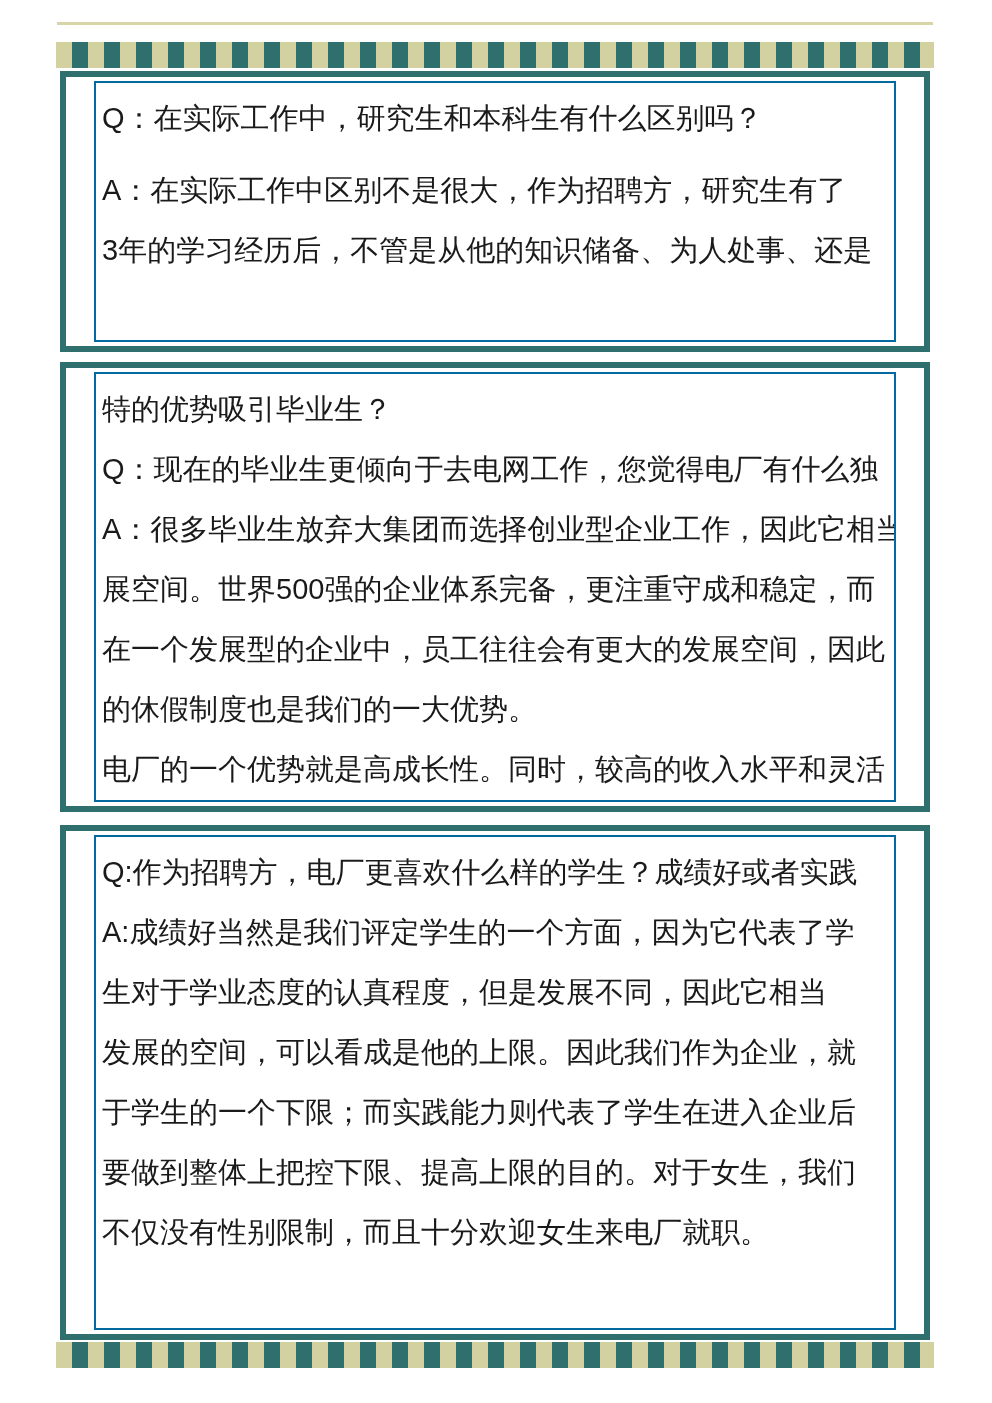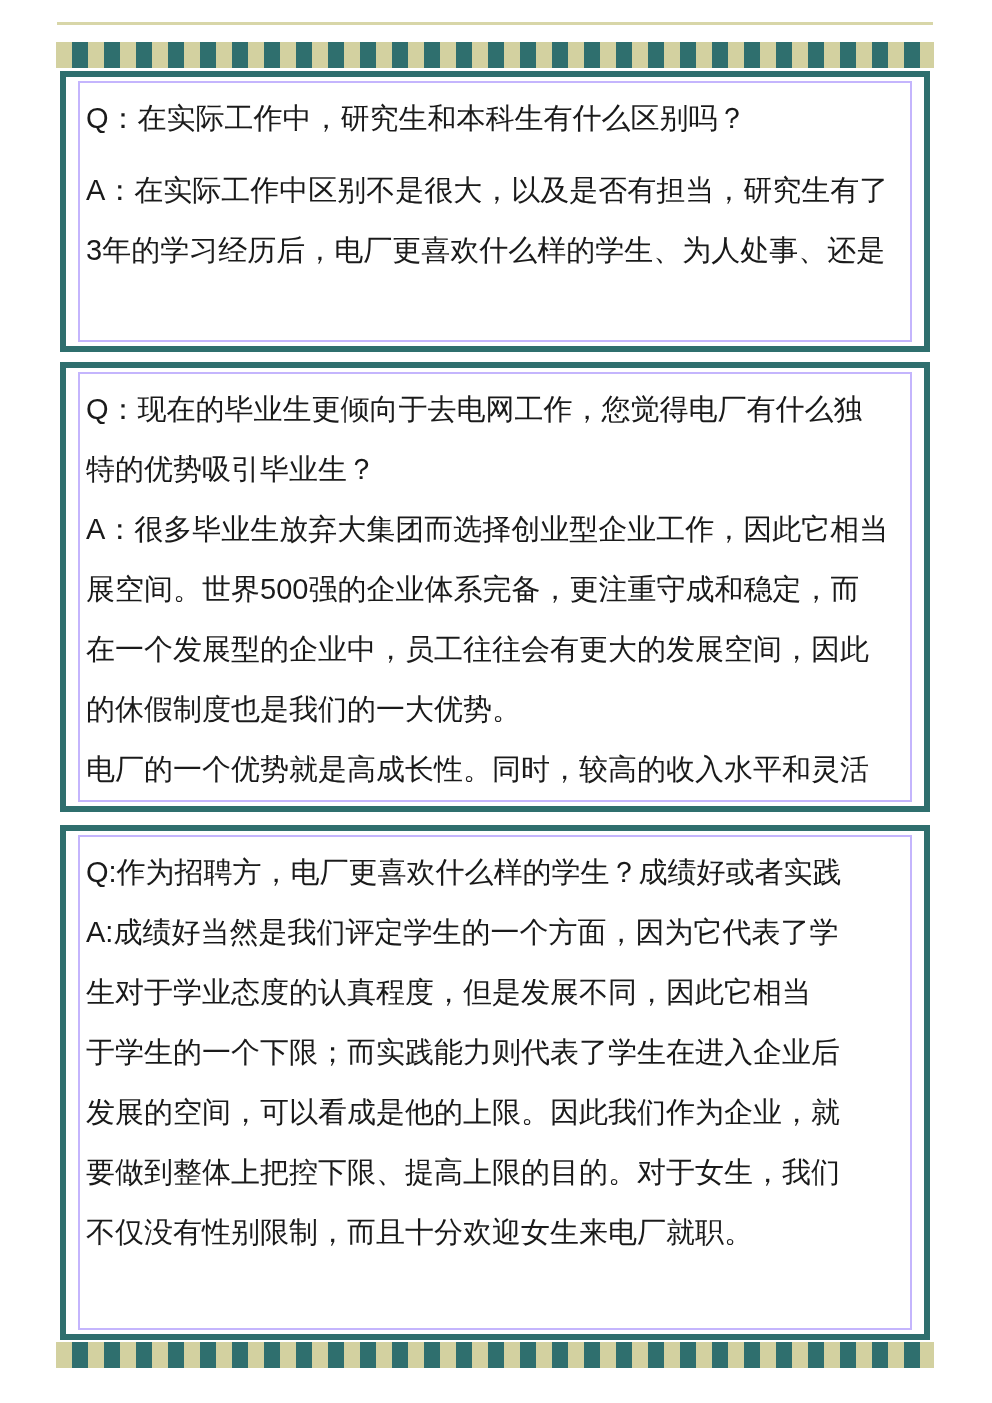--- a/index.html
+++ b/index.html
@@ -45,22 +45,22 @@
     border: 6px solid #2f6f6e;
     background: #ffffff;
   }
   .box-1 { top: 71px;  height: 281px; }
   .box-2 { top: 362px; height: 450px; }
   .box-3 { top: 825px; height: 515px; }
 
   .qa-inner {
     box-sizing: border-box;
     height: calc(100% - 8px);
-    margin: 4px 12px;
-    border: 2px solid #c4b5fd;
+    margin: 4px 28px;
+    border: 2px solid #0369a1;
     padding: 5px 4px 16px 6px;
     overflow: hidden;
   }
   .line {
     font-size: 29px;
     line-height: 60px;
     letter-spacing: 0px;
     color: #1a1a1a;
     white-space: nowrap;
   }
@@ -73,52 +73,52 @@
 
   <div class="thin-line"></div>
   <div class="stripe-band stripe-top"></div>
 
   <section class="qa-box box-1">
     <div class="qa-inner">
       <div class="q-block">
         <div class="line">Q：在实际工作中，研究生和本科生有什么区别吗？</div>
       </div>
       <div class="a-block a-gap">
-        <div class="line">A：在实际工作中区别不是很大，以及是否有担当，研究生有了</div>
-        <div class="line">3年的学习经历后，电厂更喜欢什么样的学生、为人处事、还是</div>
+        <div class="line">A：在实际工作中区别不是很大，作为招聘方，研究生有了</div>
+        <div class="line">3年的学习经历后，不管是从他的知识储备、为人处事、还是</div>
       </div>
     </div>
   </section>
 
   <section class="qa-box box-2">
     <div class="qa-inner">
       <div class="q-block">
+        <div class="line">特的优势吸引毕业生？</div>
         <div class="line">Q：现在的毕业生更倾向于去电网工作，您觉得电厂有什么独</div>
-        <div class="line">特的优势吸引毕业生？</div>
       </div>
       <div class="a-block">
         <div class="line">A：很多毕业生放弃大集团而选择创业型企业工作，因此它相当</div>
         <div class="line">展空间。世界500强的企业体系完备，更注重守成和稳定，而</div>
         <div class="line">在一个发展型的企业中，员工往往会有更大的发展空间，因此</div>
         <div class="line">的休假制度也是我们的一大优势。</div>
         <div class="line">电厂的一个优势就是高成长性。同时，较高的收入水平和灵活</div>
       </div>
     </div>
   </section>
 
   <section class="qa-box box-3">
     <div class="qa-inner">
       <div class="q-block">
         <div class="line">Q:作为招聘方，电厂更喜欢什么样的学生？成绩好或者实践</div>
       </div>
       <div class="a-block">
         <div class="line">A:成绩好当然是我们评定学生的一个方面，因为它代表了学</div>
         <div class="line">生对于学业态度的认真程度，但是发展不同，因此它相当</div>
+        <div class="line">发展的空间，可以看成是他的上限。因此我们作为企业，就</div>
         <div class="line">于学生的一个下限；而实践能力则代表了学生在进入企业后</div>
-        <div class="line">发展的空间，可以看成是他的上限。因此我们作为企业，就</div>
         <div class="line">要做到整体上把控下限、提高上限的目的。对于女生，我们</div>
         <div class="line">不仅没有性别限制，而且十分欢迎女生来电厂就职。</div>
       </div>
     </div>
   </section>
 
   <div class="stripe-band stripe-bottom"></div>
 
 </div>
 

